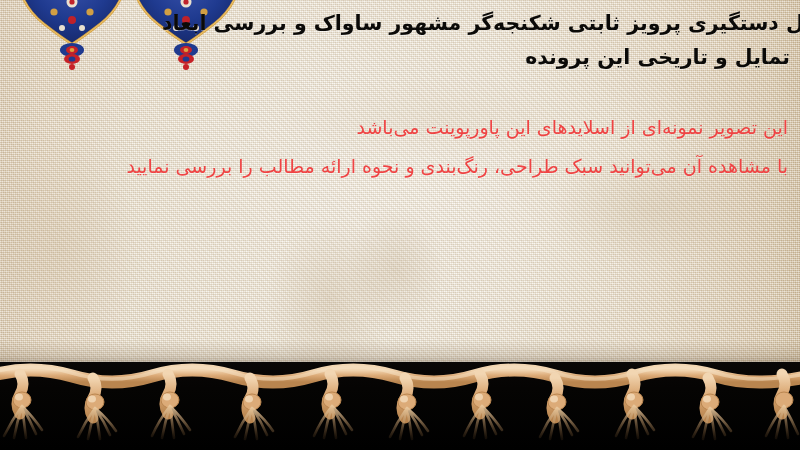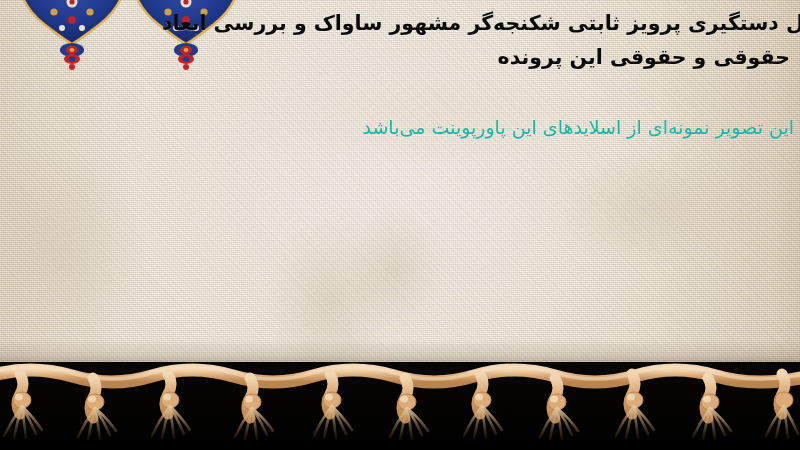--- a/index.html
+++ b/index.html
@@ -58,23 +58,23 @@
     line-height:34px;
     letter-spacing:-.2px;
     text-shadow:0 1px 0 rgba(255,255,255,.30);
     white-space:nowrap;
   }
   .title-line{display:block;}
   .title-line.l1{margin-right:-22px;}
 
   .body-block{
     position:absolute;
-    top:108px; left:0; right:6px;
+    top:108px; left:0; right:12px;
     text-align:right;
-    color:#14b8a6;
+    color:#ef4444;
     font-size:19px;
     line-height:39px;
     font-weight:500;
     text-shadow:0 1px 0 rgba(255,255,255,.28);
     white-space:nowrap;
   }
   .body-line{display:block;}
 
   
   .fringe-wrap{
@@ -189,25 +189,26 @@
         <ellipse cx="58" cy="86" rx="2.4" ry="2" fill="#d9a441"></ellipse>
         <ellipse cx="58" cy="95" rx="8" ry="5" fill="#c62127"></ellipse>
         <ellipse cx="58" cy="95" rx="3.4" ry="2.6" fill="#1f3a8f"></ellipse>
         <circle cx="58" cy="103" r="3" fill="#c62127"></circle>
       </g>
     </svg>
   </div>
 
   <div class="title-block">
     <span class="title-line l1">بل دستگیری پرویز ثابتی شکنجه‌گر مشهور ساواک و بررسی ابعاد</span>
-    <span class="title-line l2">حقوقی و حقوقی این پرونده</span>
+    <span class="title-line l2">تمایل و تاریخی این پرونده</span>
   </div>
 
   <div class="body-block">
     <span class="body-line">این تصویر نمونه‌ای از اسلایدهای این پاورپوینت می‌باشد</span>
+    <span class="body-line">با مشاهده آن می‌توانید سبک طراحی، رنگ‌بندی و نحوه ارائه مطالب را بررسی نمایید</span>
   </div>
 
   <div class="band-shadow"></div>
   <div class="fringe-wrap">
     <div class="fringe-black"></div>
     <svg class="fringe-svg" viewBox="0 0 800 94" preserveAspectRatio="none">
       <defs>
         <linearGradient id="cordG" x1="0" y1="0" x2="0" y2="1">
           <stop offset="0%" stop-color="#f2d6b2"></stop>
           <stop offset="45%" stop-color="#dcab78"></stop>

